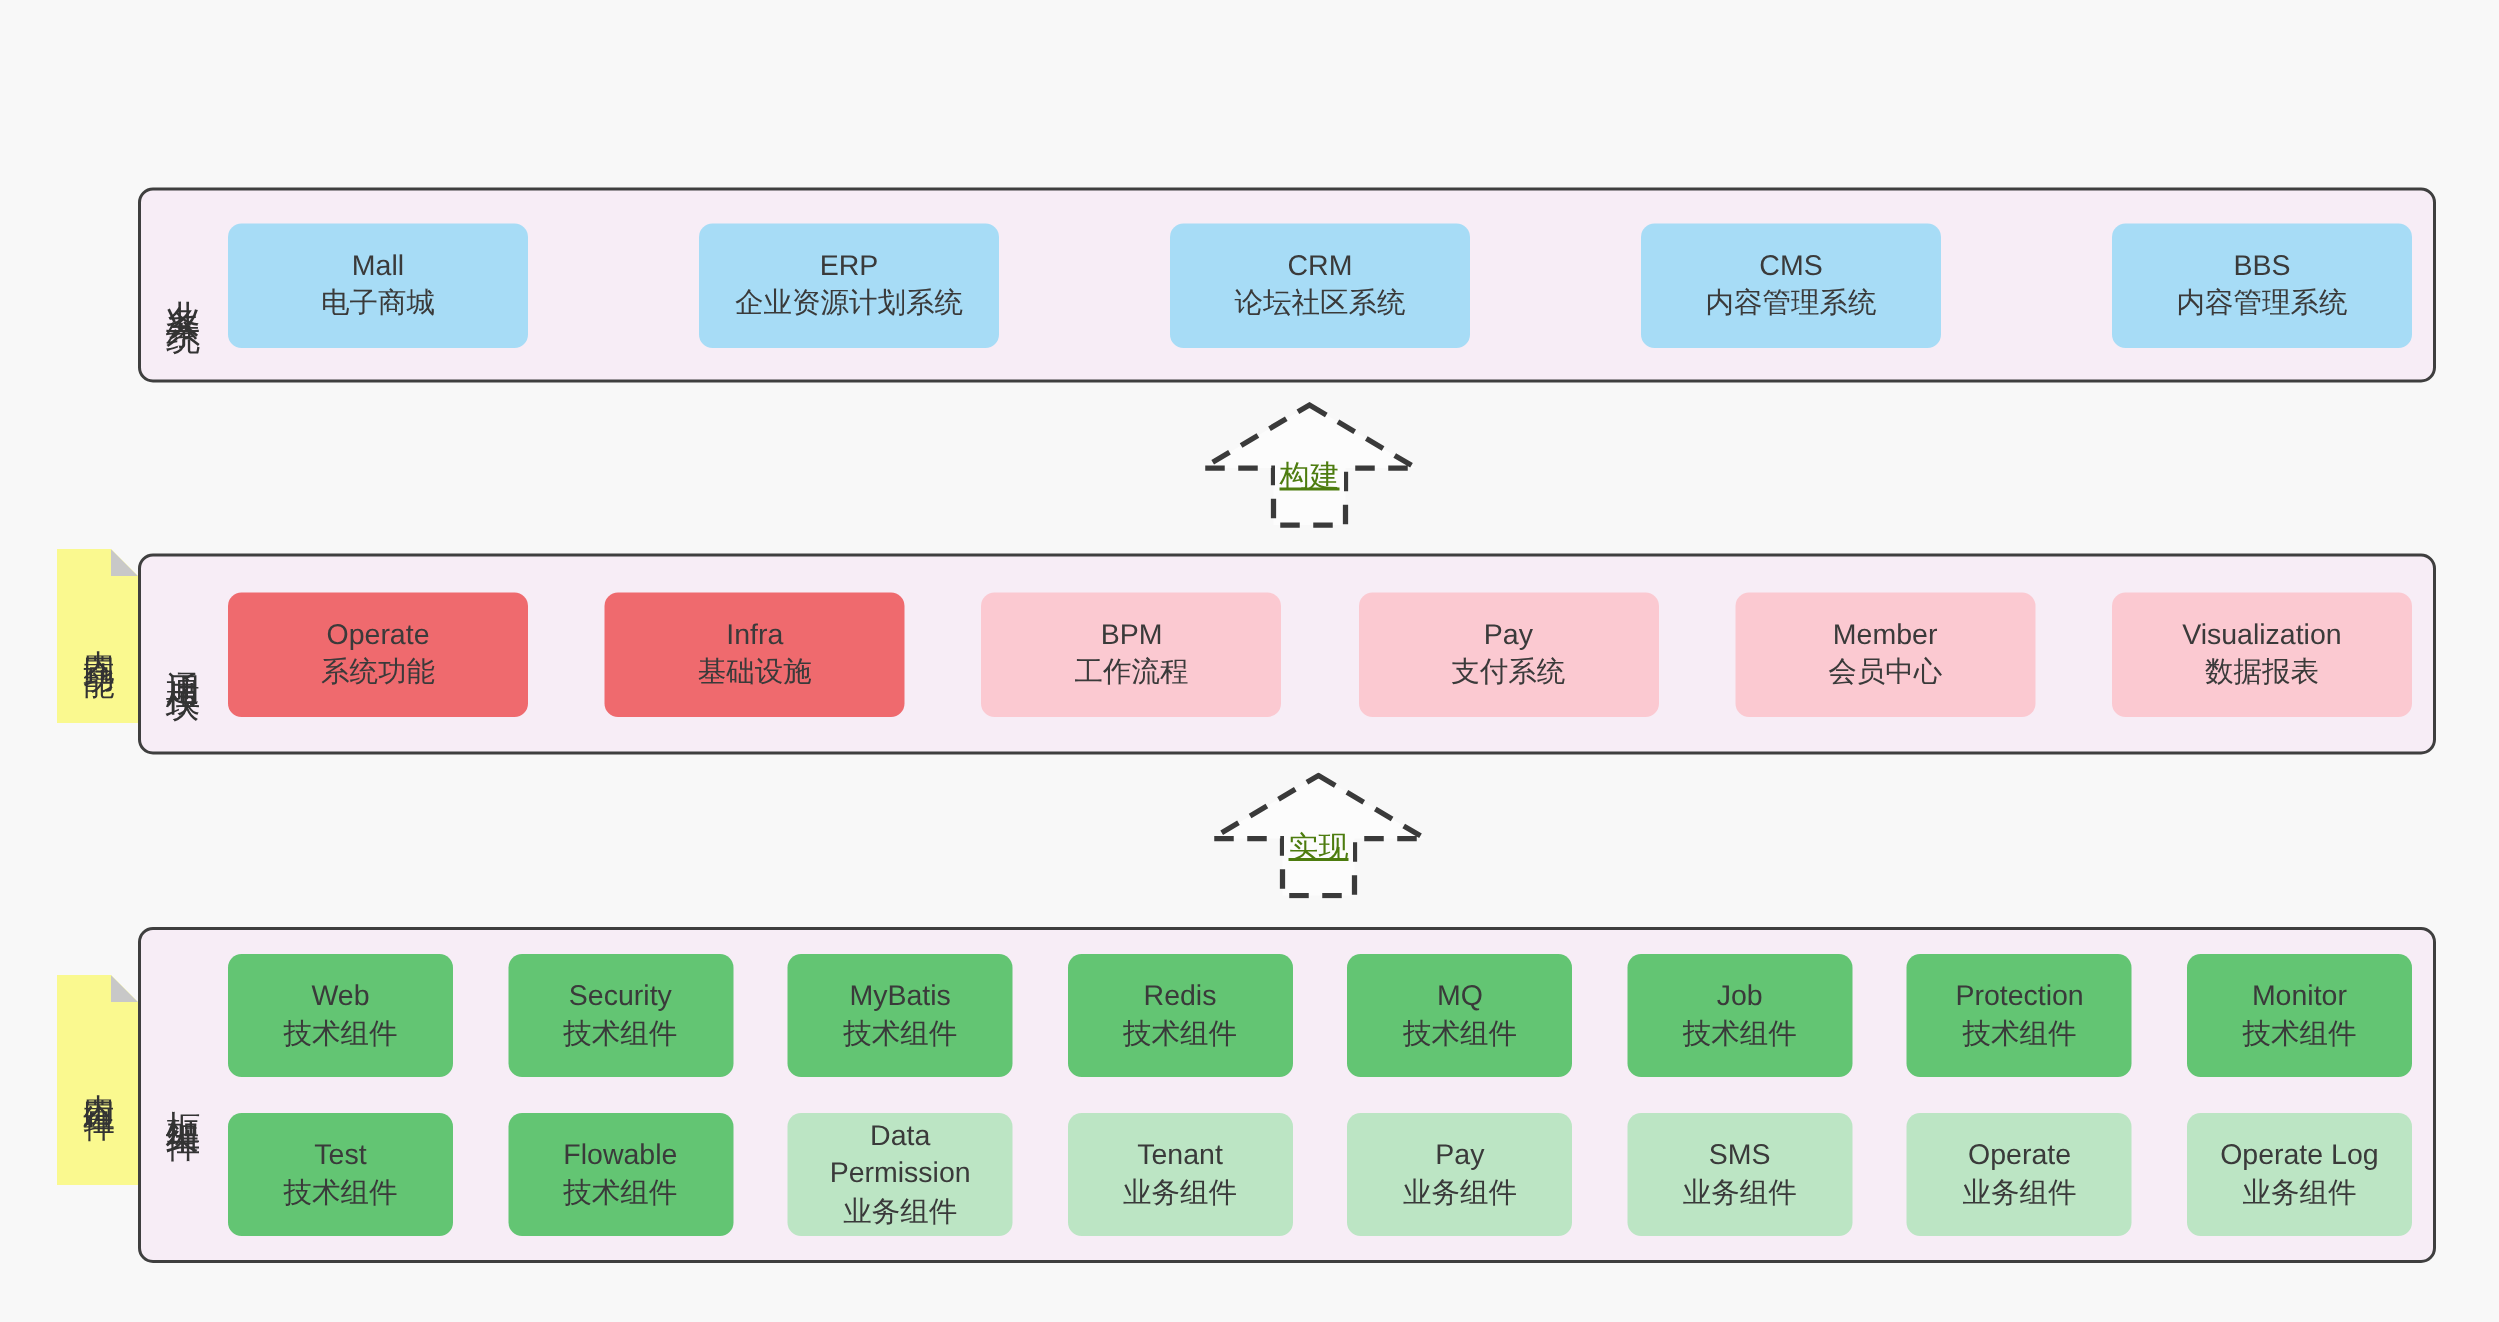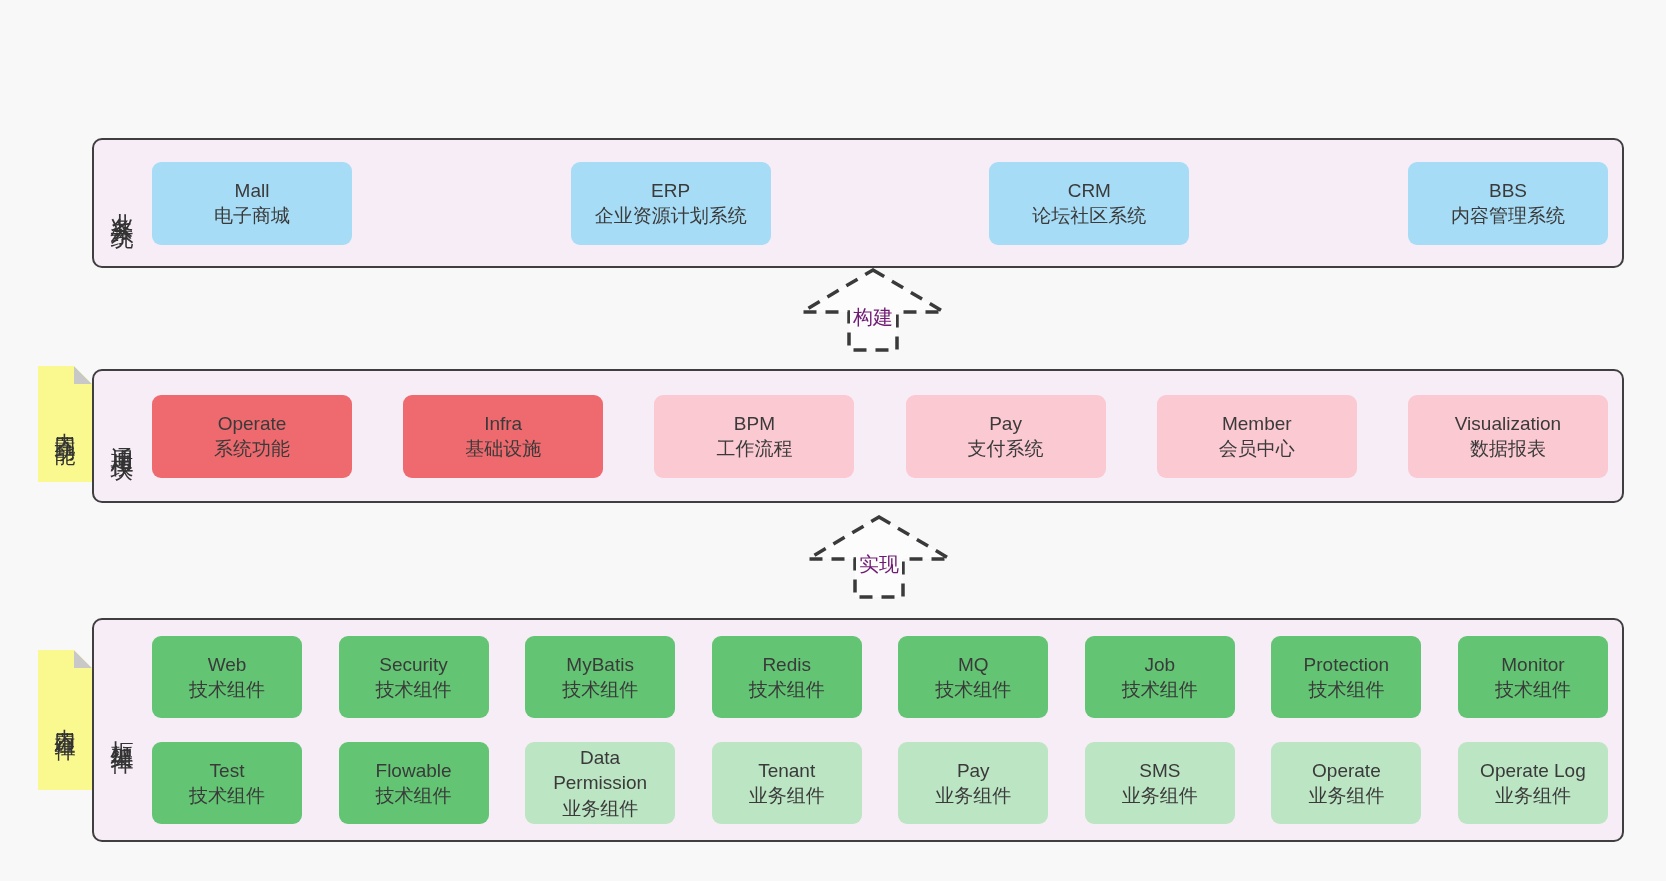--- a/index.html
+++ b/index.html
@@ -45,33 +45,33 @@
     clip-path:polygon(0 0,calc(100% - 18px) 0,100% 18px,100% 100%,0 100%);
     display:flex;align-items:center;justify-content:center;
     writing-mode:vertical-rl;text-orientation:upright;
     font-size:21px;letter-spacing:4px;color:#333;
   }
   .tag::after{
     content:"";position:absolute;top:0;right:0;width:18px;height:18px;
     background:var(--fold_gray,#C8C8C8);
     clip-path:polygon(0 0,100% 100%,0 100%);
   }
-  #panel-business{top:138px;height:130px;}
+  #panel-business{top:125px;height:130px;}
   #panel-modules{top:369px;height:134px;}
   #panel-framework{top:618px;height:224px;}
   #tag-modules{top:366px;height:116px;}
   #tag-framework{top:650px;height:140px;}
   .arrow{position:absolute;width:146px;height:84px;z-index:1;}
   #arrow-build{left:800px;top:268px;}
   #arrow-implement{left:806px;top:515px;}
   .arrow svg{position:absolute;left:0;top:0;}
   .arrow-label{
     position:absolute;left:50%;top:36px;transform:translateX(-50%);
     background:var(--arrow_fill,#FCFCFC);padding:0 3px;
-    font-size:20px;color:#701a75;white-space:nowrap;
+    font-size:20px;color:#4d7c0f;white-space:nowrap;text-decoration:underline;
   }
 </style>
 </head>
 <body>
 
 <div class="panel" id="panel-business">
   <div class="panel-label">业务系统</div>
   <div class="panel-content">
     <div class="panel-row">
 
@@ -84,20 +84,24 @@
         <div class="box blue">
           <div class="box-title">ERP</div>
           <div class="box-subtitle">企业资源计划系统</div>
         </div>
 
         <div class="box blue">
           <div class="box-title">CRM</div>
           <div class="box-subtitle">论坛社区系统</div>
         </div>
 
+        <div class="box blue">
+          <div class="box-title">CMS</div>
+          <div class="box-subtitle">内容管理系统</div>
+        </div>
 
         <div class="box blue">
           <div class="box-title">BBS</div>
           <div class="box-subtitle">内容管理系统</div>
         </div>
       </div>
   </div>
 </div>
 
 <div class="arrow" id="arrow-build">

